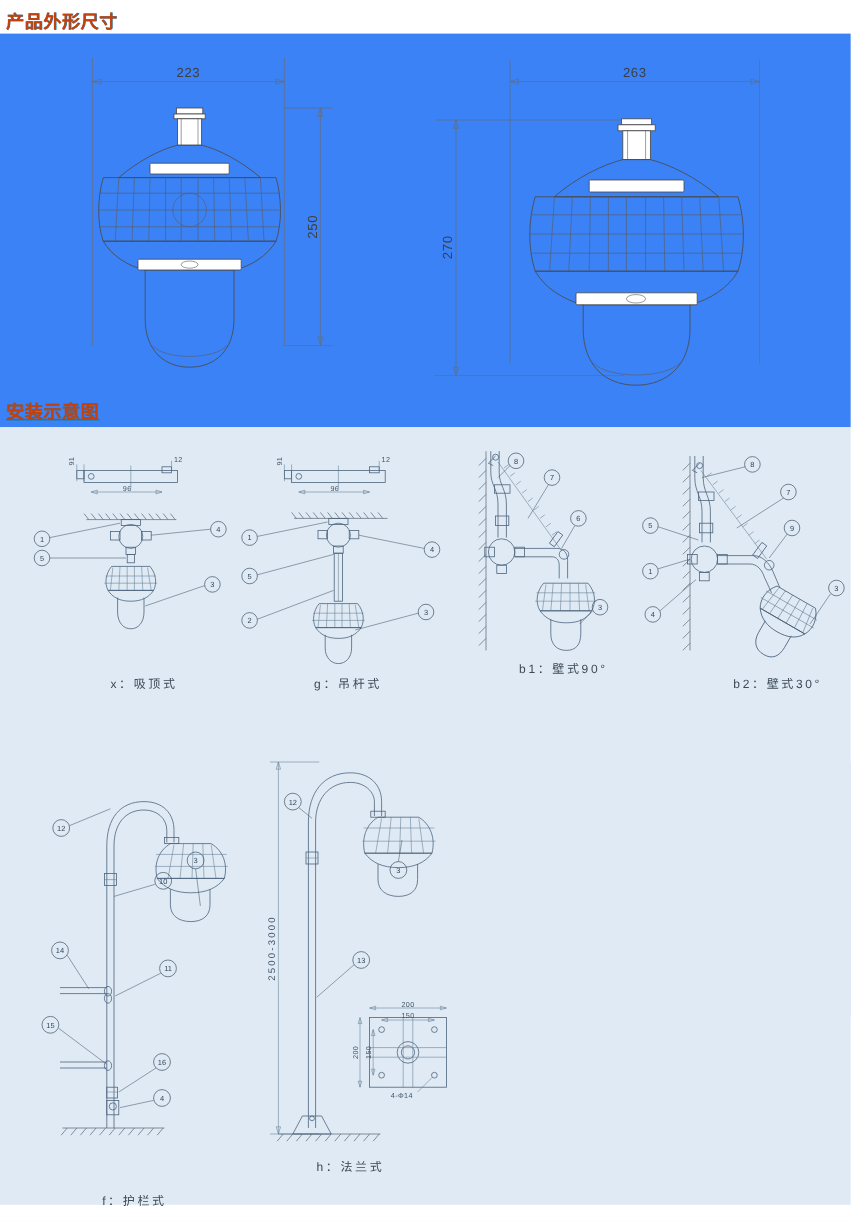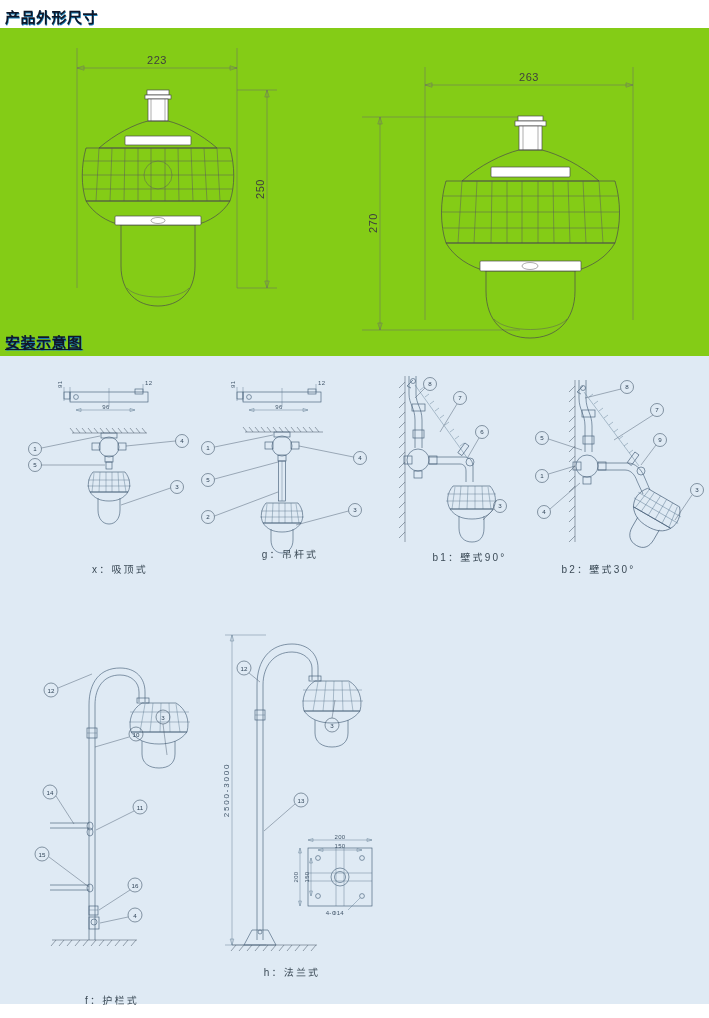--- a/index.html
+++ b/index.html
@@ -17,33 +17,33 @@
     height: 1018px;
     background: #ffffff;
   }
 
   
   .sec-heading {
     position: absolute;
     font-weight: bold;
     font-size: 15px;
     letter-spacing: 0.5px;
-    color: #0f172a;
+    color: #c2410c;
     text-shadow: 0.5px 0.5px 0 #1b7fb5;
     white-space: nowrap;
   }
   #heading-dimensions { left: 5px; top: 6px; }
   #heading-install    { left: 5px; top: 331px; text-decoration: underline; }
 
   
   #panel-dimensions {
     position: absolute;
     left: 0; top: 28px;
     width: 709px; height: 328px;
-    background: #84cc16;
+    background: #3b82f6;
   }
   #panel-install {
     position: absolute;
     left: 0; top: 356px;
     width: 709px; height: 648px;
     background: #dfeaf4;
   }
 
   
   .drawing { position: absolute; }
@@ -144,21 +144,21 @@
           <path class="ln" d="M31,163 C38,175 52,184 66,187 L140,187 C154,184 168,175 175,163 Z" fill="#fff"></path>
           <rect class="ln fillw" x="60" y="178" width="86" height="9" rx="1"></rect>
           <ellipse class="ln-t" cx="103" cy="182.5" rx="7" ry="3"></ellipse>
 
           <path class="ln" d="M66,187 L66,228 C66,254 82,268 103,268 C124,268 140,254 140,228 L140,187" fill="#fff"></path>
           <path class="ln-t" d="M72,250 C82,262 124,262 134,250"></path>
         </g>
       </svg>
     </div>
 
-    <div class="drawing" style="left:350px; top:27px;">
+    <div class="drawing" style="left:350px; top:10px;">
       <svg width="300" height="290" viewBox="0 0 300 290">
 
         <line class="dim" x1="75" y1="12" x2="75" y2="265"></line>
         <line class="dim" x1="283" y1="12" x2="283" y2="265"></line>
         <line class="dim" x1="75" y1="30" x2="283" y2="30"></line>
         <path class="dim" fill="#6a6a6a" d="M75,30 l7,-2.2 v4.4 z"></path>
         <path class="dim" fill="#6a6a6a" d="M283,30 l-7,-2.2 v4.4 z"></path>
         <text class="dimtxt" x="179" y="26" text-anchor="middle">263</text>
 
         <line class="dim" x1="12" y1="62" x2="170" y2="62"></line>
@@ -373,21 +373,21 @@
           <circle class="calloutC" cx="13" cy="147" r="6.5"></circle>
           <text class="calloutT" x="13" y="149.4">2</text>
           <line class="leader" x1="19.5" y1="146" x2="83" y2="122"></line>
 
           <circle class="calloutC" cx="160" cy="140" r="6.5"></circle>
           <text class="calloutT" x="160" y="142.4">3</text>
           <line class="leader" x1="153.5" y1="141" x2="101" y2="155"></line>
         </g>
       </svg>
     </div>
-    <div class="caption" style="left:225px; top:190px; width:130px;">g：吊杆式</div>
+    <div class="caption" style="left:225px; top:205px; width:130px;">g：吊杆式</div>
 
     <div class="drawing" style="left:382px; top:14px;">
       <svg width="160" height="180" viewBox="0 0 160 180">
 
         <line class="hatch" x1="23" y1="6" x2="23" y2="172"></line>
         <g class="hatch">
           <line x1="23" y1="12" x2="17" y2="18"></line>
             <line x1="23" y1="22" x2="17" y2="28"></line>
           <line x1="23" y1="32" x2="17" y2="38"></line>
             <line x1="23" y1="42" x2="17" y2="48"></line>
@@ -571,21 +571,21 @@
           <circle class="calloutC" cx="9" cy="142" r="6.5"></circle>
           <text class="calloutT" x="9" y="144.4">4</text>
           <line class="leader" x1="15" y1="139" x2="45" y2="113"></line>
 
           <circle class="calloutC" cx="162" cy="120" r="6.5"></circle>
           <text class="calloutT" x="162" y="122.4">3</text>
           <line class="leader" x1="157" y1="125" x2="140" y2="150"></line>
         </g>
       </svg>
     </div>
-    <div class="caption" style="left:536px; top:205px; width:125px;">b2：壁式30°</div>
+    <div class="caption" style="left:560px; top:205px; width:125px;text-align:right;">b2：壁式30°</div>
 
     <div class="drawing" style="left:32px; top:254px;">
       <svg width="175" height="345" viewBox="0 0 175 345">
 
         <line class="hatch" x1="20" y1="330" x2="105" y2="330"></line>
         <g class="hatch">
           <line x1="24" y1="330" x2="19" y2="336"></line>
             <line x1="32" y1="330" x2="27" y2="336"></line>
           <line x1="40" y1="330" x2="35" y2="336"></line>
             <line x1="48" y1="330" x2="43" y2="336"></line>

